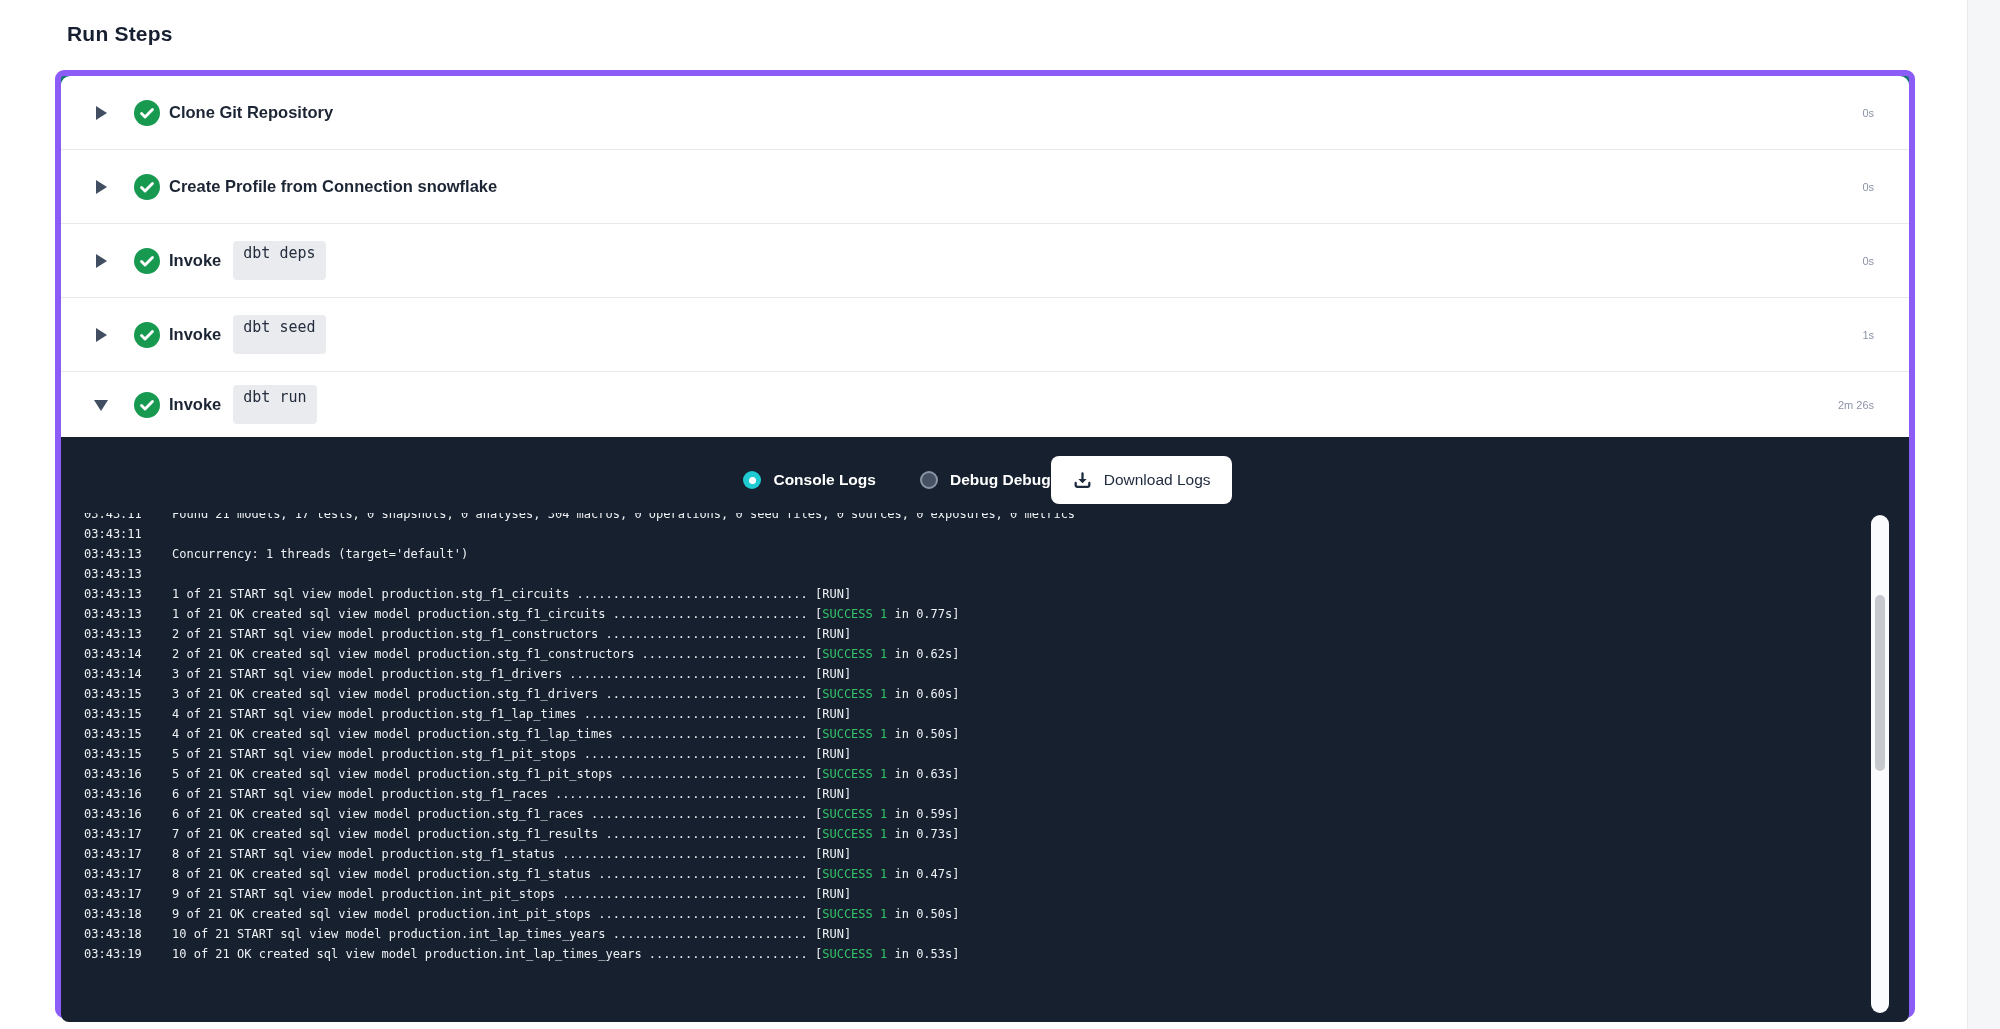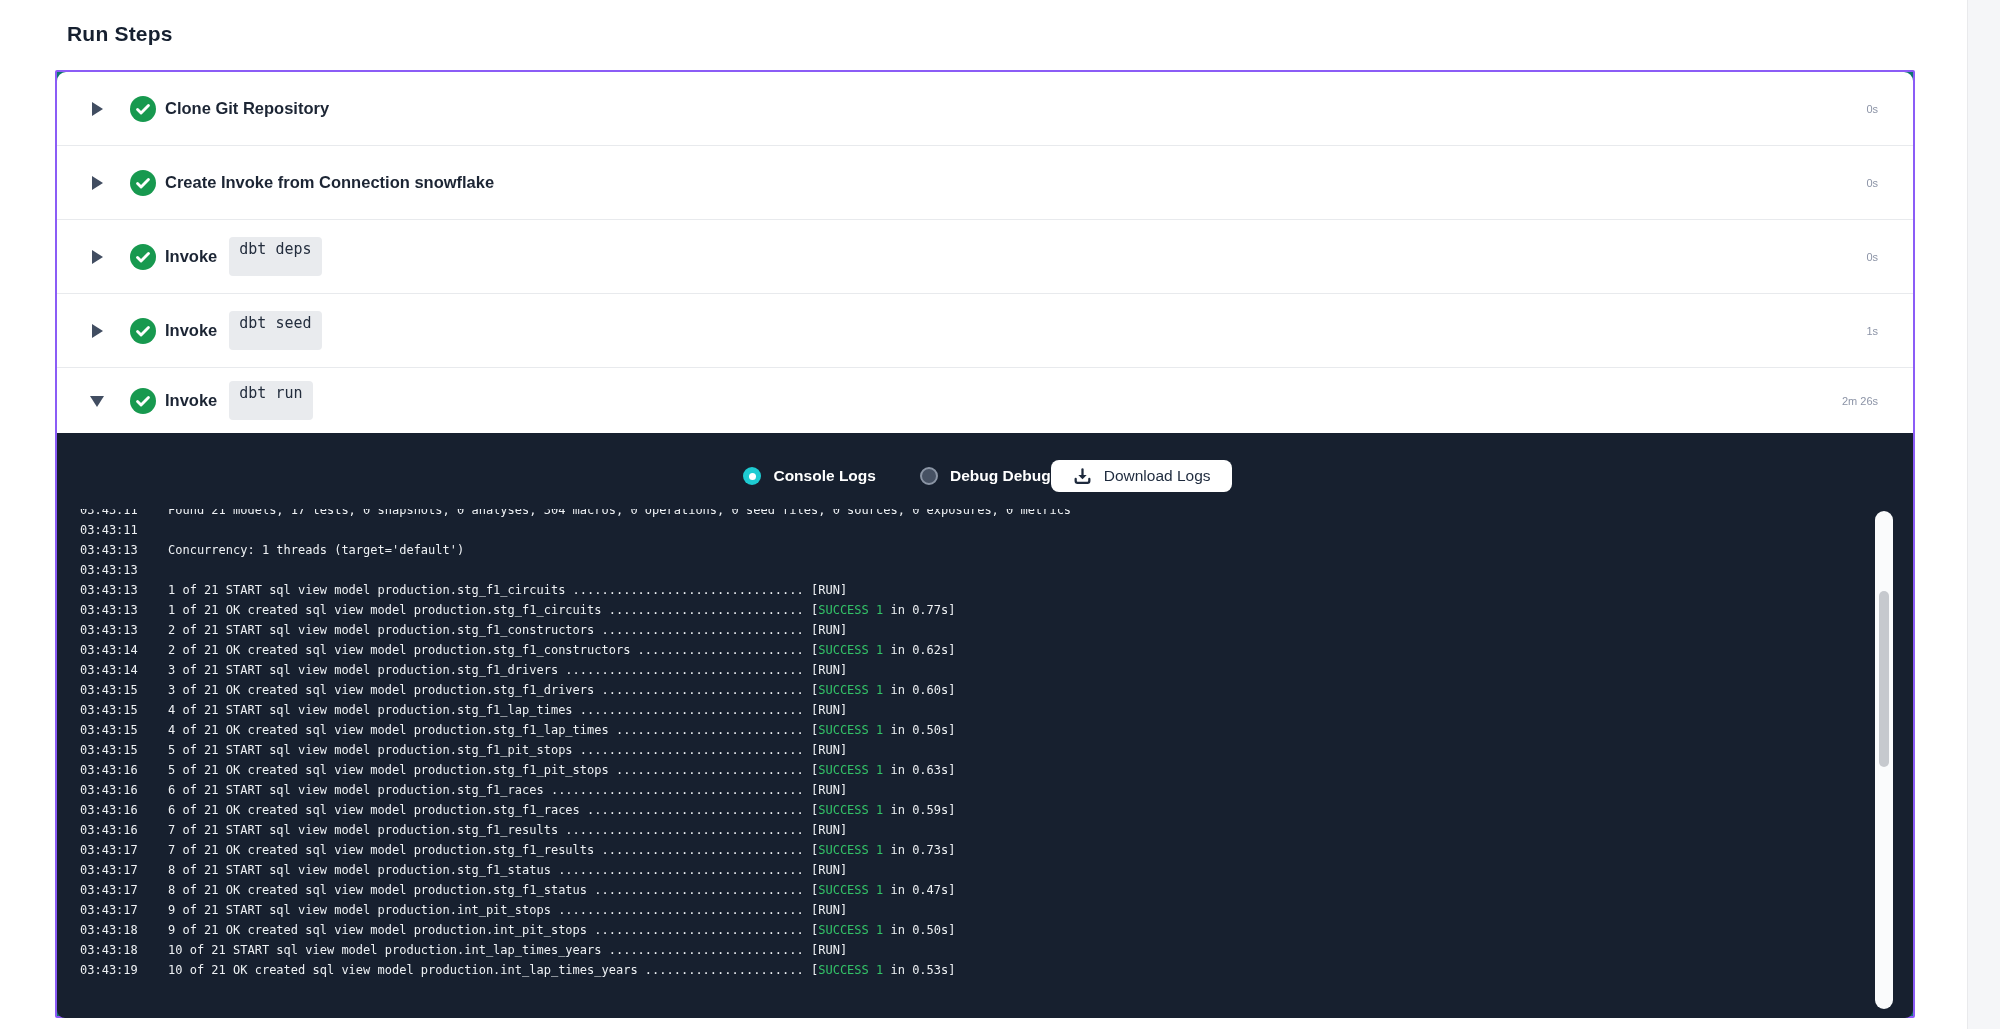--- a/index.html
+++ b/index.html
@@ -10,21 +10,21 @@
   .right-gutter{
     position:absolute;top:0;right:0;width:32px;height:1029px;
     background:#f5f6f8;border-left:1px solid #e9eaec;
   }
   .page-title{
     position:absolute;left:55px;top:10px;margin:12px;
     font-size:21px;font-weight:700;color:#162030;letter-spacing:.2px;
   }
   .steps-card{
     position:absolute;left:55px;top:70px;width:1860px;height:948px;
-    box-sizing:border-box;background:#0f766e;border:2px solid #8b5cf6;border-radius:2px;
+    box-sizing:border-box;background:#0f766e;border:6px solid #8b5cf6;border-radius:9px;
   }
   .step-row{
     display:flex;align-items:center;height:73px;padding:0 35px 0 33px;
     background:#fff;border-radius:9px 9px 0 0;
   }
   .step-row + .step-row{border-top:1px solid #e8eaed;border-radius:0}
   .step-row.expanded{height:65px}
   .caret{width:14px;height:14px;position:relative;margin-right:26px;flex:none}
   .caret.right::before{
     content:"";position:absolute;left:2px;top:0;
@@ -53,21 +53,21 @@
   .radio-opt{display:flex;align-items:center;gap:12px;cursor:pointer}
   .radio{width:18px;height:18px;border-radius:50%;box-sizing:border-box;position:relative;flex:none}
   .radio.selected{background:#1ecbd2}
   .radio.selected::after{
     content:"";position:absolute;left:5.5px;top:5.5px;width:7px;height:7px;
     border-radius:50%;background:#fff;
   }
   .radio.unselected{background:#465163;border:2px solid #8b95a5}
   .radio-label{color:#ffffff;font-size:15.5px;font-weight:700}
   .dl-btn{
-    display:flex;align-items:center;gap:11px;height:32px;padding:0 21px;
+    display:flex;align-items:center;gap:11px;height:48px;padding:0 21px;
     background:#ffffff;border:none;border-radius:8px;cursor:pointer;
     font-family:"Liberation Sans",sans-serif;font-size:15.5px;color:#1e2a3d;
   }
   .log-viewport{
     position:absolute;left:0;right:44px;top:76px;bottom:8px;
     overflow:hidden;padding-left:23px;
   }
   .log-scroll{margin-top:-9px}
   .log-line{
     font-family:"DejaVu Sans Mono",monospace;font-size:12px;line-height:20px;
@@ -103,21 +103,21 @@
         <span class="step-duration">0s</span>
       </div>
       <div class="step-row">
         <span class="caret right"></span>
         <span class="check-icon">
           <svg viewBox="0 0 20 20" width="26" height="26">
             <circle cx="10" cy="10" r="10" fill="#17994f"></circle>
             <path d="M5.8 10.4l2.7 2.7 5.7-5.8" fill="none" stroke="#fff" stroke-width="2.2" stroke-linecap="round" stroke-linejoin="round"></path>
           </svg>
         </span>
-        <span class="step-label">Create Invoke from Connection snowflake</span>
+        <span class="step-label">Create Profile from Connection snowflake</span>
         <span class="step-duration">0s</span>
       </div>
       <div class="step-row">
         <span class="caret right"></span>
         <span class="check-icon">
           <svg viewBox="0 0 20 20" width="26" height="26">
             <circle cx="10" cy="10" r="10" fill="#17994f"></circle>
             <path d="M5.8 10.4l2.7 2.7 5.7-5.8" fill="none" stroke="#fff" stroke-width="2.2" stroke-linecap="round" stroke-linejoin="round"></path>
           </svg>
         </span>
@@ -184,21 +184,20 @@
           <div class="log-line"><span class="log-time">03:43:13</span><span>2 of 21 START sql view model production.stg_f1_constructors ............................ [RUN]</span></div>
           <div class="log-line"><span class="log-time">03:43:14</span><span>2 of 21 OK created sql view model production.stg_f1_constructors ....................... [</span><span class="log-green">SUCCESS 1</span><span> in 0.62s]</span></div>
           <div class="log-line"><span class="log-time">03:43:14</span><span>3 of 21 START sql view model production.stg_f1_drivers ................................. [RUN]</span></div>
           <div class="log-line"><span class="log-time">03:43:15</span><span>3 of 21 OK created sql view model production.stg_f1_drivers ............................ [</span><span class="log-green">SUCCESS 1</span><span> in 0.60s]</span></div>
           <div class="log-line"><span class="log-time">03:43:15</span><span>4 of 21 START sql view model production.stg_f1_lap_times ............................... [RUN]</span></div>
           <div class="log-line"><span class="log-time">03:43:15</span><span>4 of 21 OK created sql view model production.stg_f1_lap_times .......................... [</span><span class="log-green">SUCCESS 1</span><span> in 0.50s]</span></div>
           <div class="log-line"><span class="log-time">03:43:15</span><span>5 of 21 START sql view model production.stg_f1_pit_stops ............................... [RUN]</span></div>
           <div class="log-line"><span class="log-time">03:43:16</span><span>5 of 21 OK created sql view model production.stg_f1_pit_stops .......................... [</span><span class="log-green">SUCCESS 1</span><span> in 0.63s]</span></div>
           <div class="log-line"><span class="log-time">03:43:16</span><span>6 of 21 START sql view model production.stg_f1_races ................................... [RUN]</span></div>
           <div class="log-line"><span class="log-time">03:43:16</span><span>6 of 21 OK created sql view model production.stg_f1_races .............................. [</span><span class="log-green">SUCCESS 1</span><span> in 0.59s]</span></div>
-          <div class="log-line"><span class="log-time">03:43:16</span><span>7 of 21 START sql view model production.stg_f1_results ................................. [RUN]</span></div>
           <div class="log-line"><span class="log-time">03:43:17</span><span>7 of 21 OK created sql view model production.stg_f1_results ............................ [</span><span class="log-green">SUCCESS 1</span><span> in 0.73s]</span></div>
           <div class="log-line"><span class="log-time">03:43:17</span><span>8 of 21 START sql view model production.stg_f1_status .................................. [RUN]</span></div>
           <div class="log-line"><span class="log-time">03:43:17</span><span>8 of 21 OK created sql view model production.stg_f1_status ............................. [</span><span class="log-green">SUCCESS 1</span><span> in 0.47s]</span></div>
           <div class="log-line"><span class="log-time">03:43:17</span><span>9 of 21 START sql view model production.int_pit_stops .................................. [RUN]</span></div>
           <div class="log-line"><span class="log-time">03:43:18</span><span>9 of 21 OK created sql view model production.int_pit_stops ............................. [</span><span class="log-green">SUCCESS 1</span><span> in 0.50s]</span></div>
           <div class="log-line"><span class="log-time">03:43:18</span><span>10 of 21 START sql view model production.int_lap_times_years ........................... [RUN]</span></div>
           <div class="log-line"><span class="log-time">03:43:19</span><span>10 of 21 OK created sql view model production.int_lap_times_years ...................... [</span><span class="log-green">SUCCESS 1</span><span> in 0.53s]</span></div>
         </div>
     </div>
 

